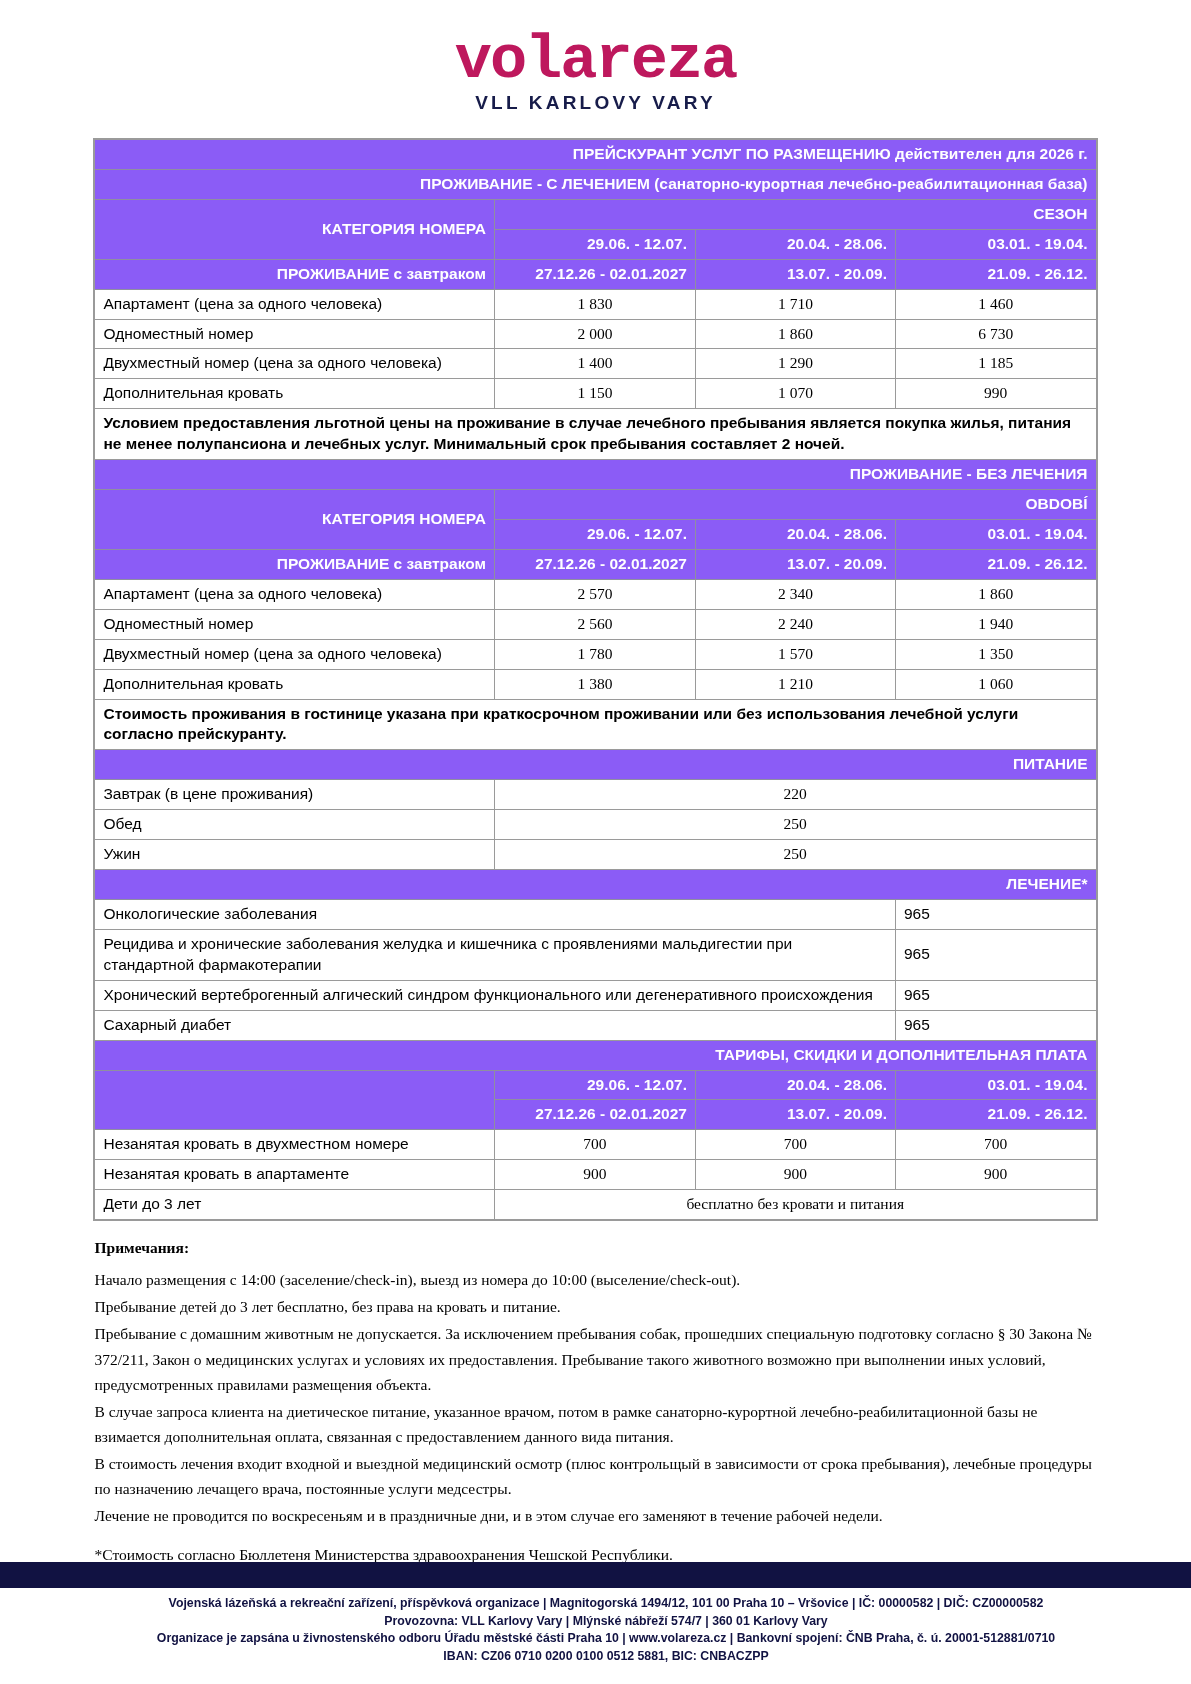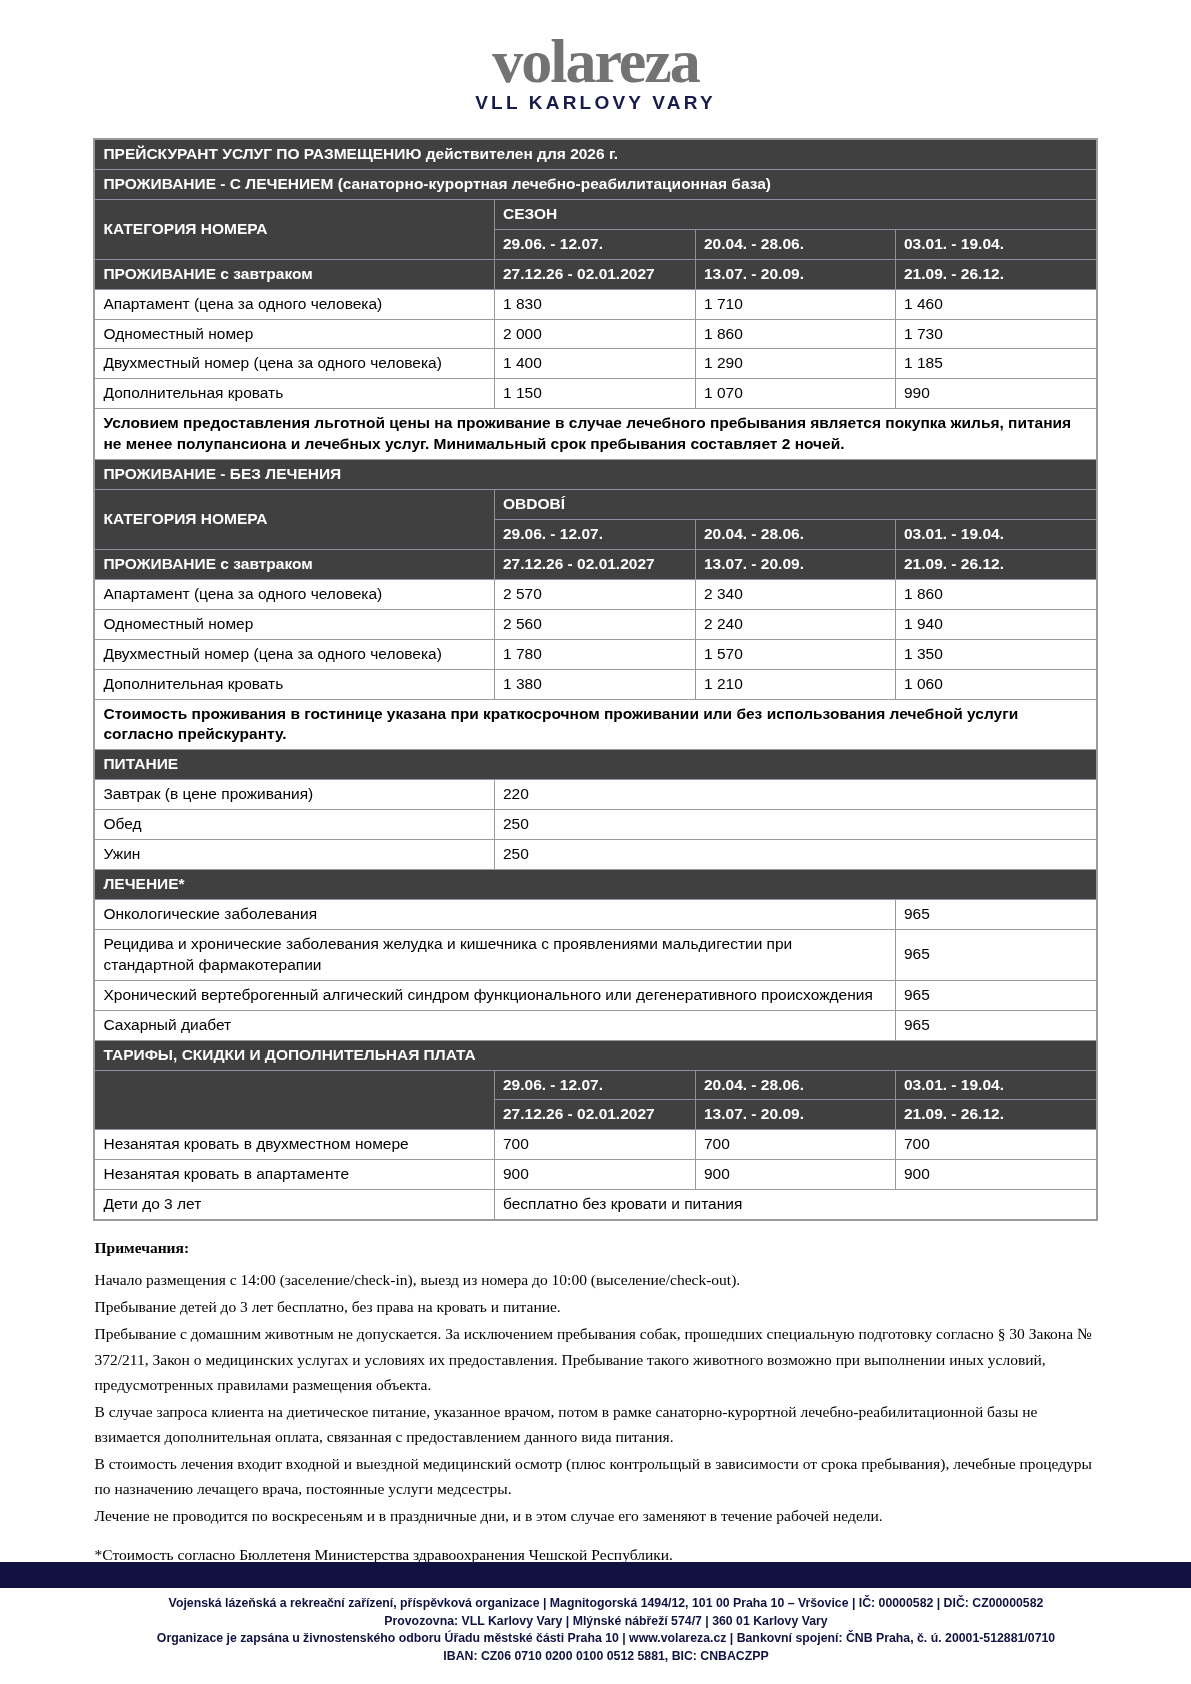--- a/index.html
+++ b/index.html
@@ -22,25 +22,25 @@
     position: relative;
     padding: 0;
   }
 
   
   .logo-block {
     text-align: center;
     padding-top: 30px;
   }
   .logo-word {
-    font-family: Liberation Serif, serif;
+    font-family: Liberation Mono, monospace;
     font-weight: bold;
     font-size: 62px;
     letter-spacing: -2px;
-    color: #737373;
+    color: #be185d;
     line-height: 1;
   }
   .logo-sub {
     font-family: "Liberation Sans", sans-serif;
     font-weight: bold;
     font-size: 19px;
     letter-spacing: 3.2px;
     color: #171c4a;
   }
 
@@ -53,33 +53,33 @@
     border: 2px solid #9a9a9a;
   }
   .pricetable td {
     border: 1px solid #9a9a9a;
     padding: 4px 8px;
     font-size: 15.5px;
     vertical-align: middle;
     line-height: 1.35;
   }
   .hdr {
-    background: #404040;
+    background: #8b5cf6;
     color: #ffffff;
     font-weight: bold;
-    text-align: left;
+    text-align: right;
     border-color: #8f8f9f !important;
     margin-left: 36px;
   }
   .hdr-title { font-size: 17px; padding: 7px 6px; }
   .hdr-sub { font-size: 17px; padding: 6px; }
   .hdr-cat { font-size: 16.5px; }
   .hdr-date { font-size: 16px; padding: 5px 4px; }
   .cellname { text-align: left; }
-  .num { text-align: left; }
+  .num { text-align: center; font-family: Liberation Serif, serif; }
   .noteblock {
     font-weight: bold;
     font-size: 15.5px;
     text-align: left;
     padding: 7px 10px;
     line-height: 1.5;
   }
   .curetext { text-align: left; padding: 7px 10px; line-height: 1.45; }
   .curenum  { }
 
@@ -169,21 +169,21 @@
       <tr>
         <td class="cellname">Апартамент (цена за одного человека)</td>
         <td class="num">1 830</td>
         <td class="num">1 710</td>
         <td class="num">1 460</td>
       </tr>
       <tr>
         <td class="cellname">Одноместный номер</td>
         <td class="num">2 000</td>
         <td class="num">1 860</td>
-        <td class="num">1 730</td>
+        <td class="num">6 730</td>
       </tr>
       <tr>
         <td class="cellname">Двухместный номер (цена за одного человека)</td>
         <td class="num">1 400</td>
         <td class="num">1 290</td>
         <td class="num">1 185</td>
       </tr>
       <tr>
         <td class="cellname">Дополнительная кровать</td>
         <td class="num">1 150</td>

